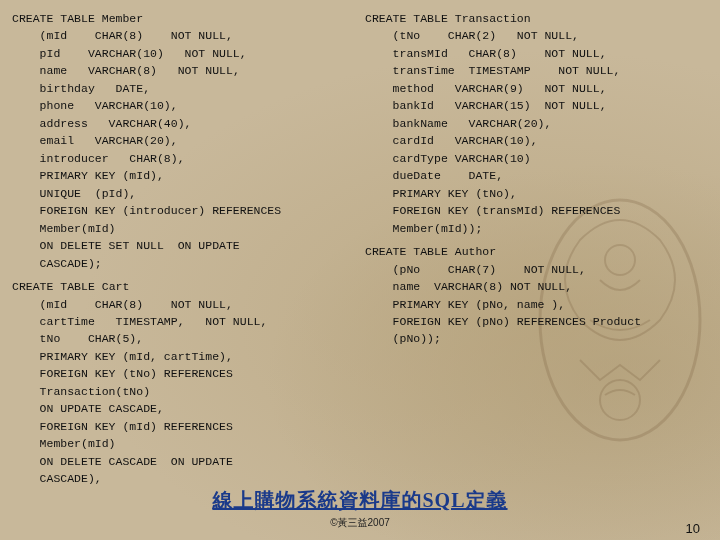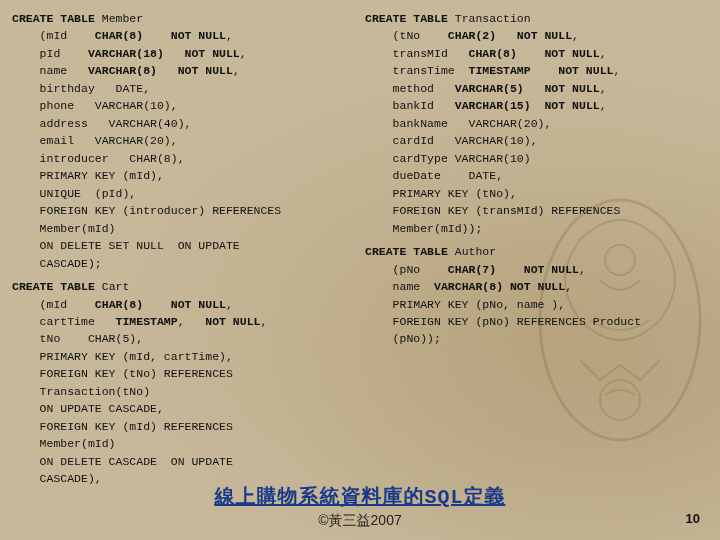--- a/index.html
+++ b/index.html
@@ -40,57 +40,57 @@
       flex: 1;
       line-height: 1.55;
       color: #111;
     }
 
     .sql-block {
       margin-bottom: 6px;
     }
 
     .keyword-bold {
-      font-weight: bold;
+      font-weight: normal;
       margin-top: 24px;
     }
 
     .footer {
       position: absolute;
       bottom: 10px;
       left: 0;
       right: 0;
       text-align: center;
       z-index: 2;
     }
 
     .footer-title {
       font-size: 20px;
       font-weight: bold;
       color: #1a3a8a;
       text-decoration: underline;
-      font-family: Liberation Mono, monospace;
+      font-family: Liberation Serif, serif;
       letter-spacing: 1px;
     }
 
     .footer-sub {
-      font-size: 14px;
+      font-size: 10px;
       color: #222;
       font-family: Arial, sans-serif;
       margin-top: 2px;
     }
 
     .page-num {
       position: absolute;
-      bottom: 14px;
+      bottom: 4px;
       right: 20px;
       font-size: 13px;
       color: #111;
       font-family: Arial, sans-serif;
-      font-weight: bold;
+      font-weight: normal;
       z-index: 2;
     }
 
     pre {
       font-family: 'Courier New', Courier, monospace;
       font-size: 11.5px;
       white-space: pre-wrap;
       line-height: 1.52;
     }
   </style>
@@ -108,21 +108,21 @@
   <path d="M85,215 Q100,205 115,215" fill="none" stroke="#7a6040" stroke-width="2"></path>
 </svg>
 
 <div class="content-area">
 
   <div class="column">
 
     <div class="sql-block">
       <pre><span class="keyword-bold">CREATE TABLE</span> Member
     (mId    <span class="keyword-bold">CHAR(8)</span>    <span class="keyword-bold">NOT NULL</span>,
-    pId    <span class="keyword-bold">VARCHAR(18)</span>   <span class="keyword-bold">NOT NULL</span>,
+    pId    <span class="keyword-bold">VARCHAR(10)</span>   <span class="keyword-bold">NOT NULL</span>,
     name   <span class="keyword-bold">VARCHAR(8)</span>   <span class="keyword-bold">NOT NULL</span>,
     birthday   DATE,
     phone   VARCHAR(10),
     address   VARCHAR(40),
     email   VARCHAR(20),
     introducer   CHAR(8),
     PRIMARY KEY (mId),
     UNIQUE  (pId),
     FOREIGN KEY (introducer) REFERENCES
     Member(mId)
@@ -146,21 +146,21 @@
     </div>
   </div>
 
   <div class="column">
 
     <div class="sql-block">
       <pre><span class="keyword-bold">CREATE TABLE</span> Transaction
     (tNo    <span class="keyword-bold">CHAR(2)</span>   <span class="keyword-bold">NOT NULL</span>,
     transMId   <span class="keyword-bold">CHAR(8)</span>    <span class="keyword-bold">NOT NULL</span>,
     transTime  <span class="keyword-bold">TIMESTAMP</span>    <span class="keyword-bold">NOT NULL</span>,
-    method   <span class="keyword-bold">VARCHAR(5)</span>   <span class="keyword-bold">NOT NULL</span>,
+    method   <span class="keyword-bold">VARCHAR(9)</span>   <span class="keyword-bold">NOT NULL</span>,
     bankId   <span class="keyword-bold">VARCHAR(15)</span>  <span class="keyword-bold">NOT NULL</span>,
     bankName   VARCHAR(20),
     cardId   VARCHAR(10),
     cardType VARCHAR(10)
     dueDate    DATE,
     PRIMARY KEY (tNo),
     FOREIGN KEY (transMId) REFERENCES
     Member(mId));</pre>
     </div>
 

